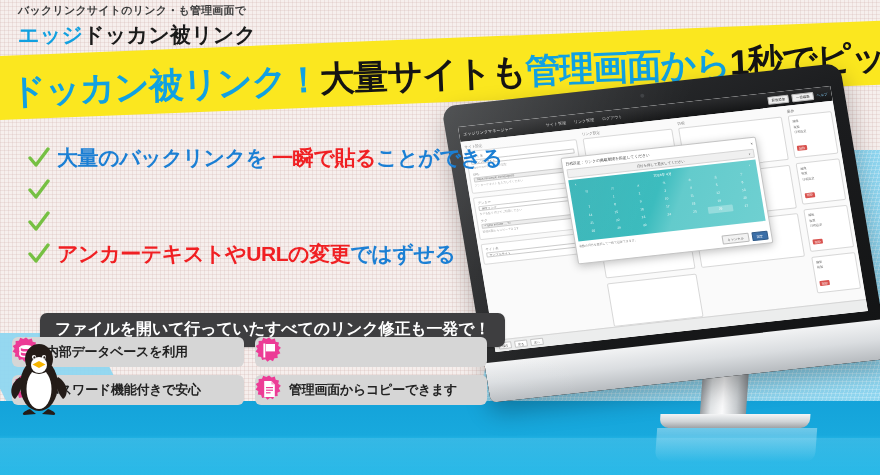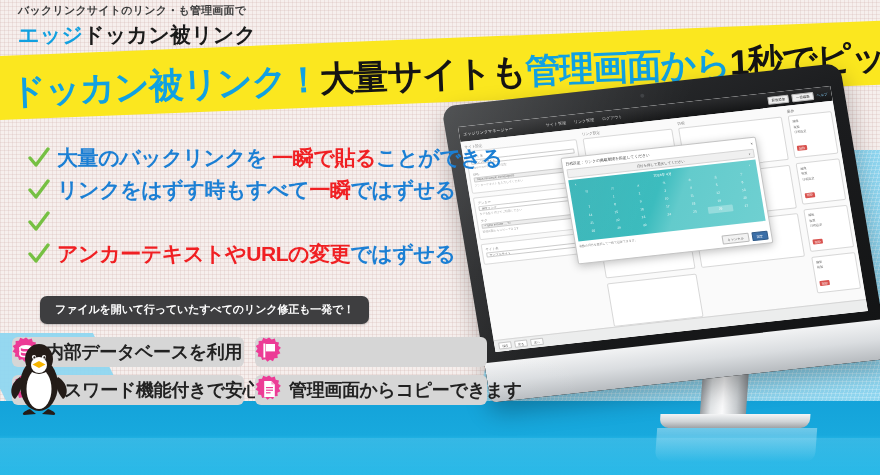--- a/index.html
+++ b/index.html
@@ -128,27 +128,27 @@
     font-size: 21px;
     font-weight: bold;
     letter-spacing: -0.02em;
     color: #1b7fd4;
   }
   .b-text .hl { color: #f01f22; }
 
   
   .ribbon {
     position: absolute;
-    left: 40px; top: 296px;
+    left: 40px; top: 313px;
     z-index: 16;
     background: #3e3e40;
     border-radius: 7px;
     padding: 6px 15px 7px;
     color: #ffffff;
-    font-size: 11px;
+    font-size: 16px;
     font-weight: bold;
     letter-spacing: -0.01em;
     white-space: nowrap;
     box-shadow: 0 1px 2px rgba(0,0,0,.22);
   }
 
   
   .features {
     position: absolute;
     left: 12px; top: 337px;
@@ -161,21 +161,21 @@
     display: flex;
     align-items: center;
     height: 30px;
     background: #d6d6d6;
     border-radius: 6px;
     padding-left: 34px;
     position: relative;
     white-space: nowrap;
   }
   .feature .f-label {
-    font-size: 18px;
+    font-size: 13px;
     font-weight: bold;
     color: #222;
     letter-spacing: -0.02em;
   }
   .badge-icon {
     position: absolute;
     left: -2px; top: 50%;
     transform: translateY(-50%);
     width: 32px; height: 32px;
   }
@@ -410,23 +410,20 @@
       <span class="b-text">
         <span>大量のバックリンクを </span><span class="hl">一瞬で貼る</span><span>ことができる</span>
       </span>
     </div>
 
     <div class="bullet">
       <span class="check">
         <svg width="22" height="22" viewBox="0 0 22 22">
             <path d="M2 11 L8 18 L20 2" fill="none" stroke="#76c043" stroke-width="3.4" stroke-linecap="round" stroke-linejoin="round"></path>
           </svg>
-      </span>
-      <span class="b-text">
-        <span>リンクをはずす時もすべて</span><span class="hl">一瞬</span><span>ではずせる</span>
       </span>
     </div>
 
     <div class="bullet">
       <span class="check">
         <svg width="22" height="22" viewBox="0 0 22 22">
             <path d="M2 11 L8 18 L20 2" fill="none" stroke="#76c043" stroke-width="3.4" stroke-linecap="round" stroke-linejoin="round"></path>
           </svg>
       </span>
     </div>

